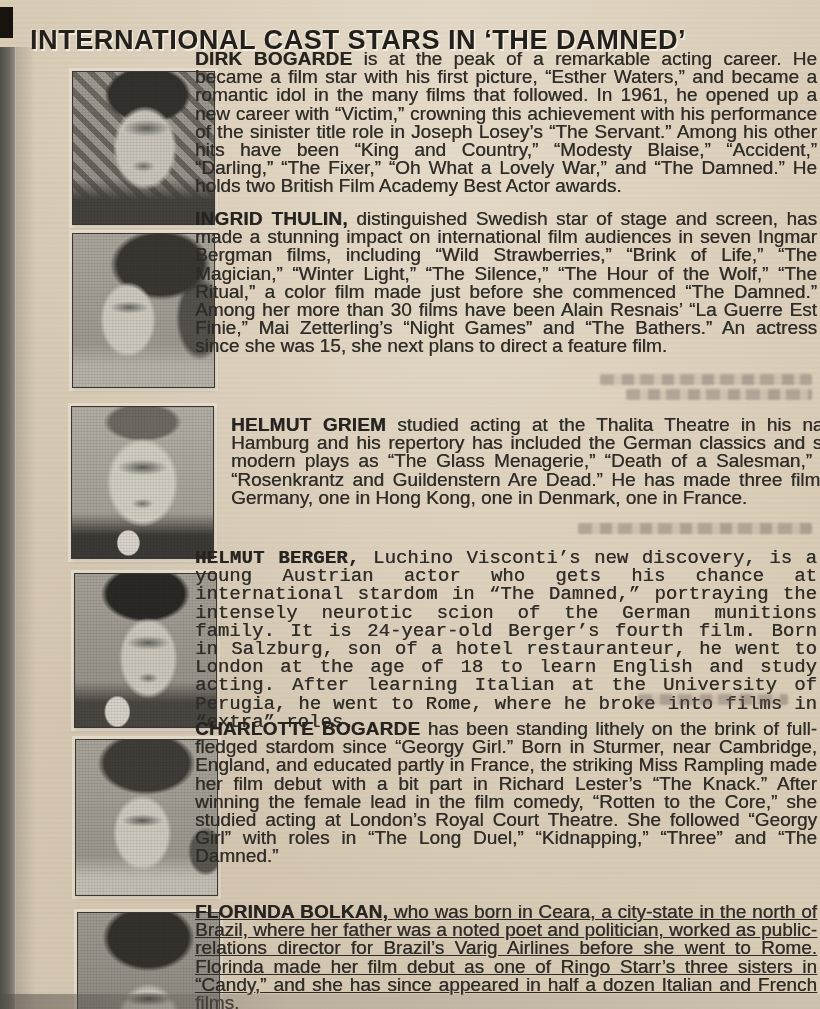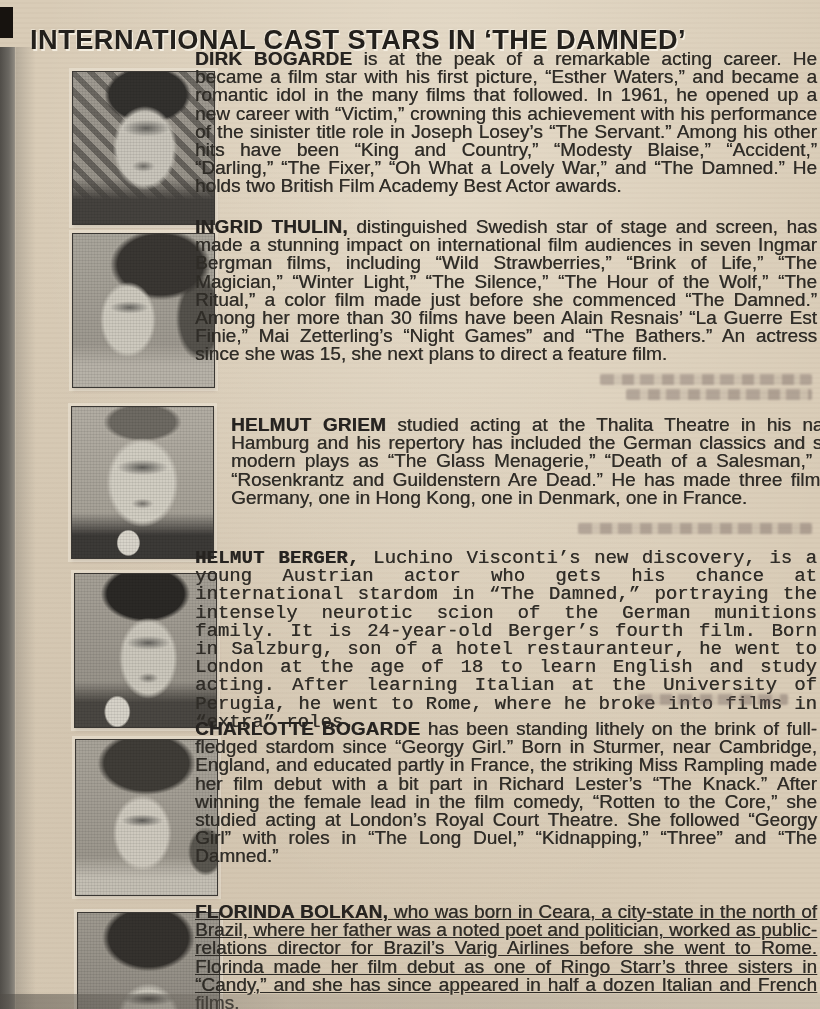--- a/index.html
+++ b/index.html
@@ -94,21 +94,21 @@
       linear-gradient(#9e998f,#8d8880);}
   
   .para{
     position:absolute;left:195px;width:622px;margin:0;
     font-size:19px;line-height:18.2px;
     color:#2f2c27;
     text-align:justify;
     text-shadow:0.4px 0 0 rgba(47,44,39,0.75);
   }
   .lead{font-weight:bold;letter-spacing:0.2px;color:#262320;}
-  .b1{top:50px;} .b2{top:218px;} .b3{top:416px;margin-left:36px;} .b4{top:549px;font-family:Liberation Mono, monospace;} .b5{top:720px;} .b6{top:903px;text-decoration:underline;}
+  .b1{top:50px;} .b2{top:210px;} .b3{top:416px;margin-left:36px;} .b4{top:549px;font-family:Liberation Mono, monospace;} .b5{top:720px;} .b6{top:903px;text-decoration:underline;}
   
   .ghost{position:absolute;filter:blur(1.2px);}
   .g-line{height:11px;border-radius:2px;margin:0 0 4px auto;
     background:repeating-linear-gradient(90deg,
       rgba(112,96,92,0.38) 0 14px, rgba(112,96,92,0.12) 14px 22px,
       rgba(112,96,92,0.42) 22px 34px, rgba(112,96,92,0.10) 34px 40px);}
   .ghost1{left:600px;top:374px;width:212px;}
   .ghost1 .g-line:last-child{width:186px;}
   .ghost2{left:578px;top:523px;width:234px;}
   .ghost3{left:638px;top:694px;width:150px;}

